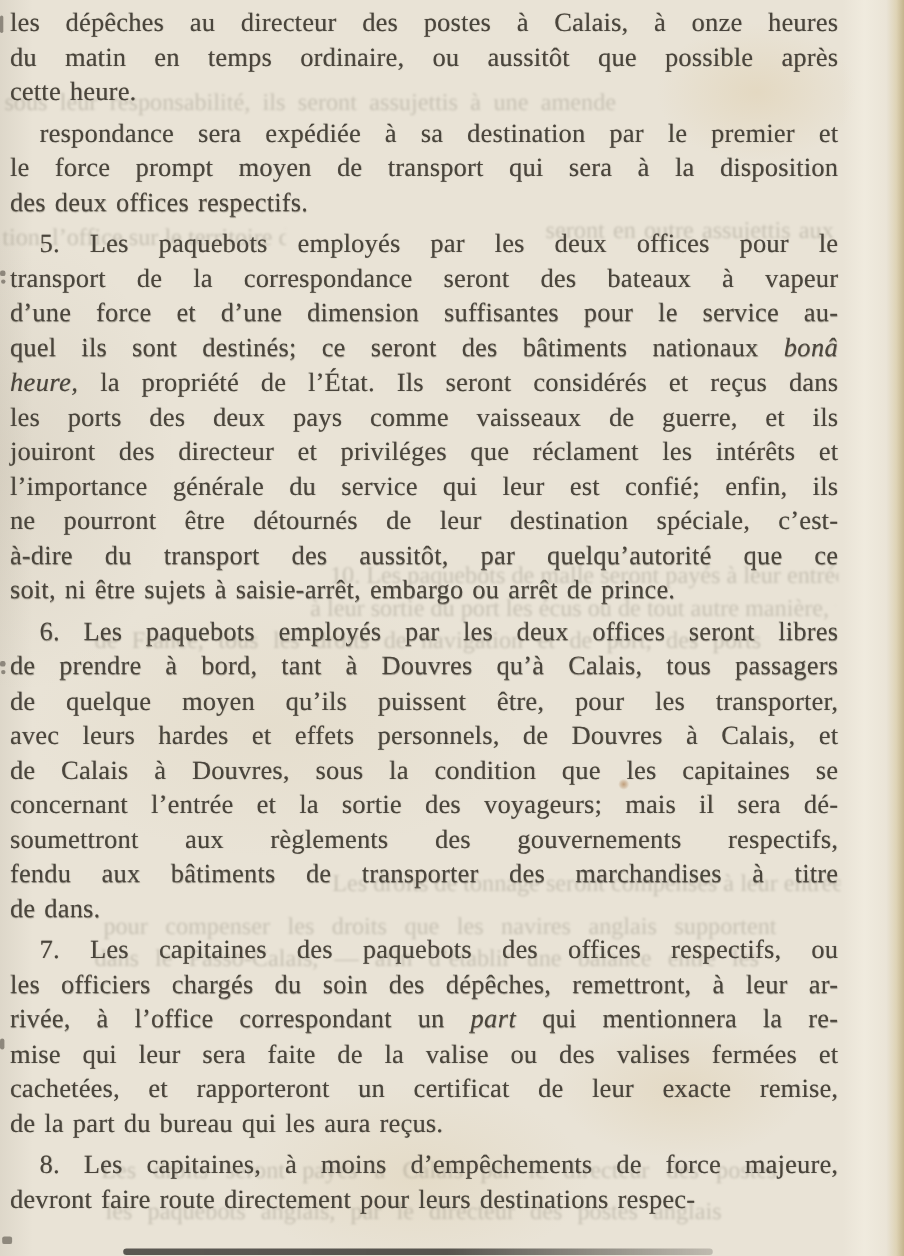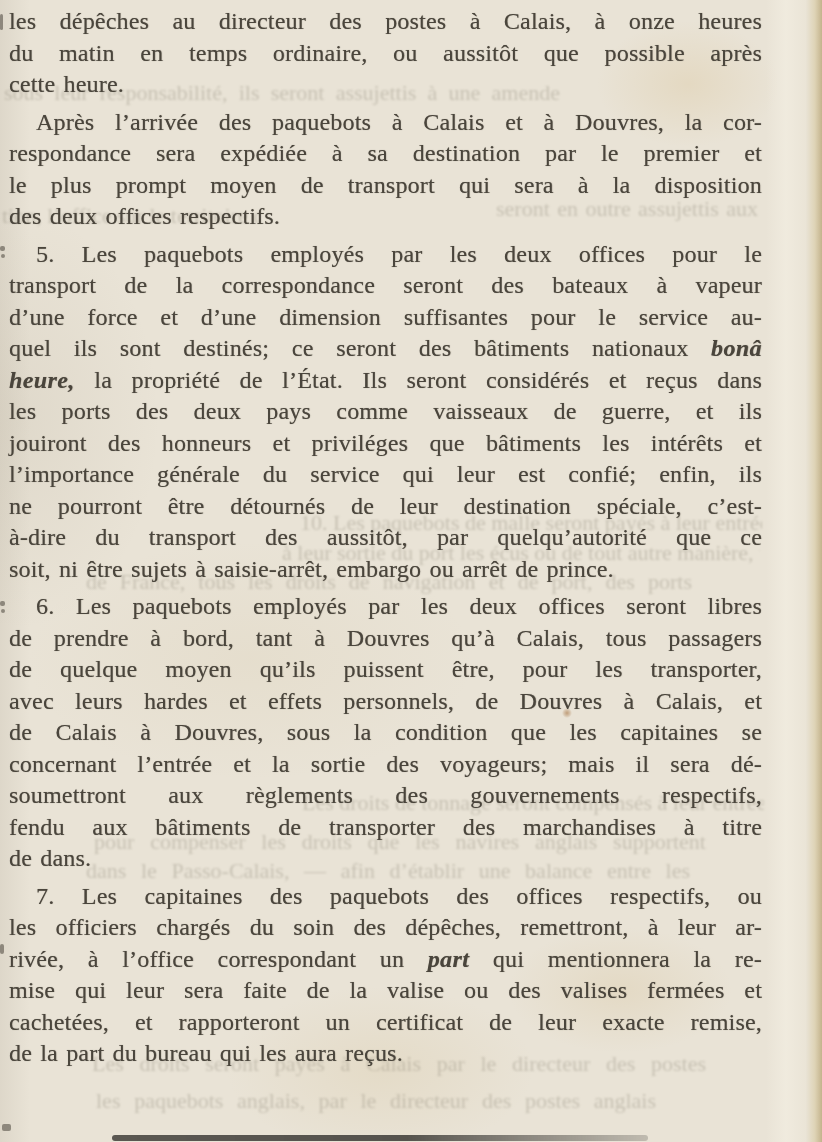--- a/index.html
+++ b/index.html
@@ -58,21 +58,21 @@
   }
   .paragraph + .paragraph { margin-top: 6px; }
   .line {
     line-height: 31.5px;
     min-height: 31.5px;
     text-align: justify;
     text-align-last: justify;
   }
   .line.last { text-align-last: left; }
   .paragraph.indent .line:first-child { text-indent: 27px; }
-  .line i { letter-spacing: 0.4px; font-weight: bold; }
+  .line i { letter-spacing: 0.4px; }
   
   .ghost-layer { position: absolute; inset: 0; z-index: 1; pointer-events: none; }
   .ghost {
     position: absolute;
     font-size: 22px;
     line-height: 26px;
     color: var(--ghost);
     opacity: 0.33;
     filter: blur(1.2px);
     white-space: nowrap;
@@ -116,33 +116,32 @@
       <div class="ghost" style="left: 92px; top: 1051px; width: 614px;">Les droits seront payés à Calais par le directeur des postes</div>
       <div class="ghost" style="left: 96px; top: 1088px; width: 560px;">les paquebots anglais, par le directeur des postes anglais</div>
     </div>
   <div class="text-column">
       <div class="paragraph">
         <div class="line"><span>les dépêches au directeur des postes à Calais, à onze heures</span></div>
         <div class="line"><span>du matin en temps ordinaire, ou aussitôt que possible après</span></div>
         <div class="line last"><span>cette heure.</span></div>
       </div>
       <div class="paragraph indent">
-        <div class="line"><span>Après l’arrivée des paquebots à Calais et à Douvres, la cor-</span></div>
         <div class="line"><span>respondance sera expédiée à sa destination par le premier et</span></div>
-        <div class="line"><span>le plus prompt moyen de transport qui sera à la disposition</span></div>
+        <div class="line"><span>le force prompt moyen de transport qui sera à la disposition</span></div>
         <div class="line last"><span>des deux offices respectifs.</span></div>
       </div>
       <div class="paragraph indent">
         <div class="line"><span>5. Les paquebots employés par les deux offices pour le</span></div>
         <div class="line"><span>transport de la correspondance seront des bateaux à vapeur</span></div>
         <div class="line"><span>d’une force et d’une dimension suffisantes pour le service au-</span></div>
         <div class="line"><span>quel ils sont destinés; ce seront des bâtiments nationaux </span><i>bonâ</i></div>
         <div class="line"><i>heure,</i><span> la propriété de l’État. Ils seront considérés et reçus dans</span></div>
         <div class="line"><span>les ports des deux pays comme vaisseaux de guerre, et ils</span></div>
-        <div class="line"><span>jouiront des honneurs et priviléges que bâtiments les intérêts et</span></div>
+        <div class="line"><span>jouiront des directeur et priviléges que réclament les intérêts et</span></div>
         <div class="line"><span>l’importance générale du service qui leur est confié; enfin, ils</span></div>
         <div class="line"><span>ne pourront être détournés de leur destination spéciale, c’est-</span></div>
         <div class="line"><span>à-dire du transport des aussitôt, par quelqu’autorité que ce</span></div>
         <div class="line last"><span>soit, ni être sujets à saisie-arrêt, embargo ou arrêt de prince.</span></div>
       </div>
       <div class="paragraph indent">
         <div class="line"><span>6. Les paquebots employés par les deux offices seront libres</span></div>
         <div class="line"><span>de prendre à bord, tant à Douvres qu’à Calais, tous passagers</span></div>
         <div class="line"><span>de quelque moyen qu’ils puissent être, pour les transporter,</span></div>
         <div class="line"><span>avec leurs hardes et effets personnels, de Douvres à Calais, et</span></div>
@@ -153,20 +152,24 @@
         <div class="line last"><span>de dans.</span></div>
       </div>
       <div class="paragraph indent">
         <div class="line"><span>7. Les capitaines des paquebots des offices respectifs, ou</span></div>
         <div class="line"><span>les officiers chargés du soin des dépêches, remettront, à leur ar-</span></div>
         <div class="line"><span>rivée, à l’office correspondant un </span><i>part</i><span> qui mentionnera la re-</span></div>
         <div class="line"><span>mise qui leur sera faite de la valise ou des valises fermées et</span></div>
         <div class="line"><span>cachetées, et rapporteront un certificat de leur exacte remise,</span></div>
         <div class="line last"><span>de la part du bureau qui les aura reçus.</span></div>
       </div>
+      <div class="paragraph indent">
+        <div class="line"><span>8. Les capitaines, à moins d’empêchements de force majeure,</span></div>
+        <div class="line last"><span>devront faire route directement pour leurs destinations respec-</span></div>
+      </div>
     </div>
   <div class="page-lightband"></div>
   <div class="page-edge"></div>
   <div class="scan-bar"></div>
   <div class="edge-mark" style="left:0;top:14px;width:3px;height:16px;"></div>
   <div class="edge-mark" style="left:0;top:246px;width:5px;height:5px;"></div>
   <div class="edge-mark" style="left:1px;top:254px;width:4px;height:4px;"></div>
   <div class="edge-mark" style="left:0;top:601px;width:5px;height:5px;"></div>
   <div class="edge-mark" style="left:1px;top:609px;width:4px;height:4px;"></div>
   <div class="edge-mark" style="left:0;top:944px;width:4px;height:10px;"></div>

